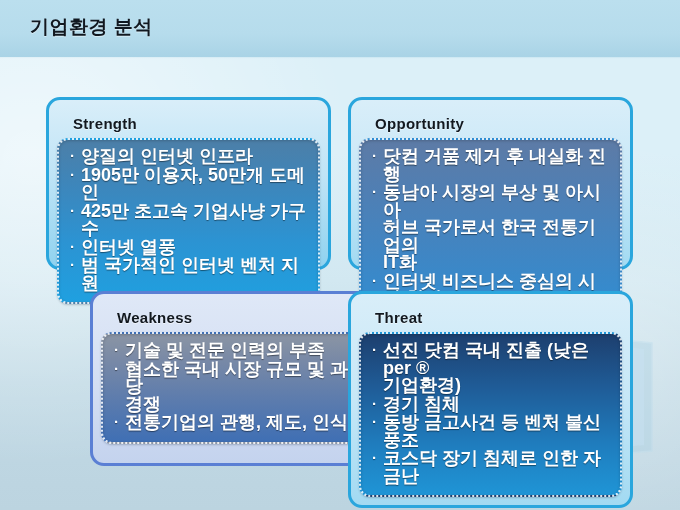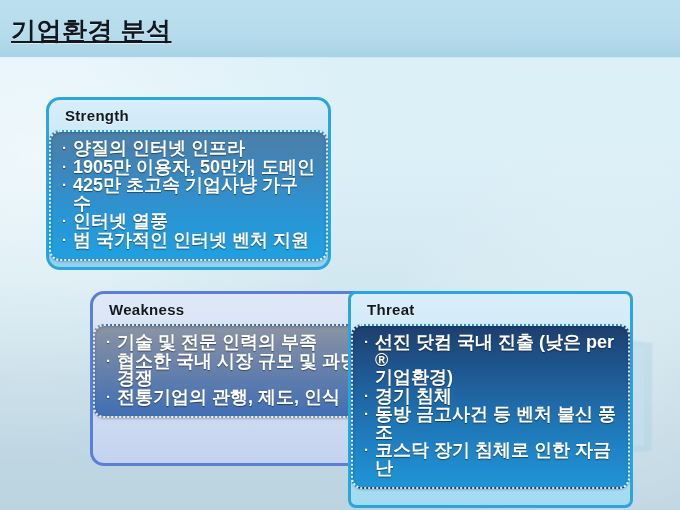--- a/index.html
+++ b/index.html
@@ -37,35 +37,34 @@
     background:radial-gradient(ellipse at 70% 60%, rgba(255,255,255,.32) 0%, rgba(255,255,255,0) 65%);
     pointer-events:none;
   }
 
   
   .header-band {
     position:absolute; left:0; top:0; width:680px; height:57px;
     background:linear-gradient(180deg,#bbdfee 0%,#b6dcec 60%,#a9d3e6 100%);
   }
   .title {
-    position:absolute; left:11px; top:14px;
-    font-size:25px; font-weight:bold; color:#111820;
+    position:absolute; left:30px; top:14px;
+    font-size:19px; font-weight:bold; color:#111820;
     letter-spacing:.5px;
     text-shadow:0 1px 0 rgba(255,255,255,.45);
-    text-decoration:underline;
   }
 
   
   .monitor { position:absolute; right:8px; bottom:4px; width:170px; height:185px; pointer-events:none; opacity:.75;}
 
   
   .quad {
     position:absolute;
     border-radius:14px;
-    padding:0;
+    padding:8px;
   }
   .quad::after { 
     content:""; position:absolute; left:4px; top:5px; right:-4px; bottom:-5px;
     border-radius:14px; background:rgba(40,60,80,.20); z-index:-2;
   }
 
   
   .frame-cyan  { border:3px solid #2aa6dd; background:linear-gradient(180deg,#d9eef9 0%,#bfe4f6 45%,#8fd2ef 100%); }
   .frame-cyan2 { border:3px solid #2aa6dd; background:linear-gradient(180deg,#d9eef9 0%,#c6e7f7 50%,#a2daf2 100%); }
   .frame-peri  { border:3px solid #5a7fd4; background:linear-gradient(180deg,#dfe8f7 0%,#d3def3 55%,#c4d3ee 100%); }
@@ -104,21 +103,21 @@
   li::before {
     content:"\00B7";
     position:absolute; left:1px; top:-1px;
     font-size:15px; font-weight:bold; color:#fff;
   }
 
   
   #q-strength    { left:46px;  top:97px;  width:285px; height:173px; }
   #q-opportunity { left:348px; top:97px;  width:285px; height:173px; }
   #q-weakness    { left:46px;  top:291px; width:285px; height:175px;margin-left:44px; }
-  #q-threat      { left:348px; top:291px; width:285px; height:217px;border-radius:8px; }
+  #q-threat      { left:348px; top:291px; width:285px; height:217px; }
 </style>
 </head>
 <body>
 
 <div class="slide">
 
   <div class="wash"></div>
   <div class="wash2"></div>
 
   <svg class="monitor" viewBox="0 0 170 185">
@@ -143,20 +142,32 @@
       <ul>
         <li>양질의  인터넷 인프라</li>
         <li>1905만 이용자,  50만개 도메인</li>
         <li>425만 초고속 기업사냥 가구수</li>
         <li>인터넷  열풍</li>
         <li>범 국가적인  인터넷 벤처 지원</li>
       </ul>
     </div>
   </div>
 
+  <div class="quad frame-cyan2" id="q-opportunity">
+    <div class="quad-title">Opportunity</div>
+    <div class="panel panel-opportunity">
+      <ul>
+        <li>닷컴 거품 제거 후 내실화 진행</li>
+        <li>동남아 시장의 부상  및  아시아
+허브 국가로서 한국 전통기업의
+IT화</li>
+        <li>인터넷 비즈니스 중심의 시장 형성</li>
+      </ul>
+    </div>
+  </div>
 
   <div class="quad frame-peri" id="q-weakness">
     <div class="quad-title">Weakness</div>
     <div class="panel panel-weakness">
       <ul>
         <li>기술 및 전문 인력의 부족</li>
         <li>협소한 국내 시장 규모 및  과당
 경쟁</li>
         <li>전통기업의 관행, 제도, 인식</li>
       </ul>

